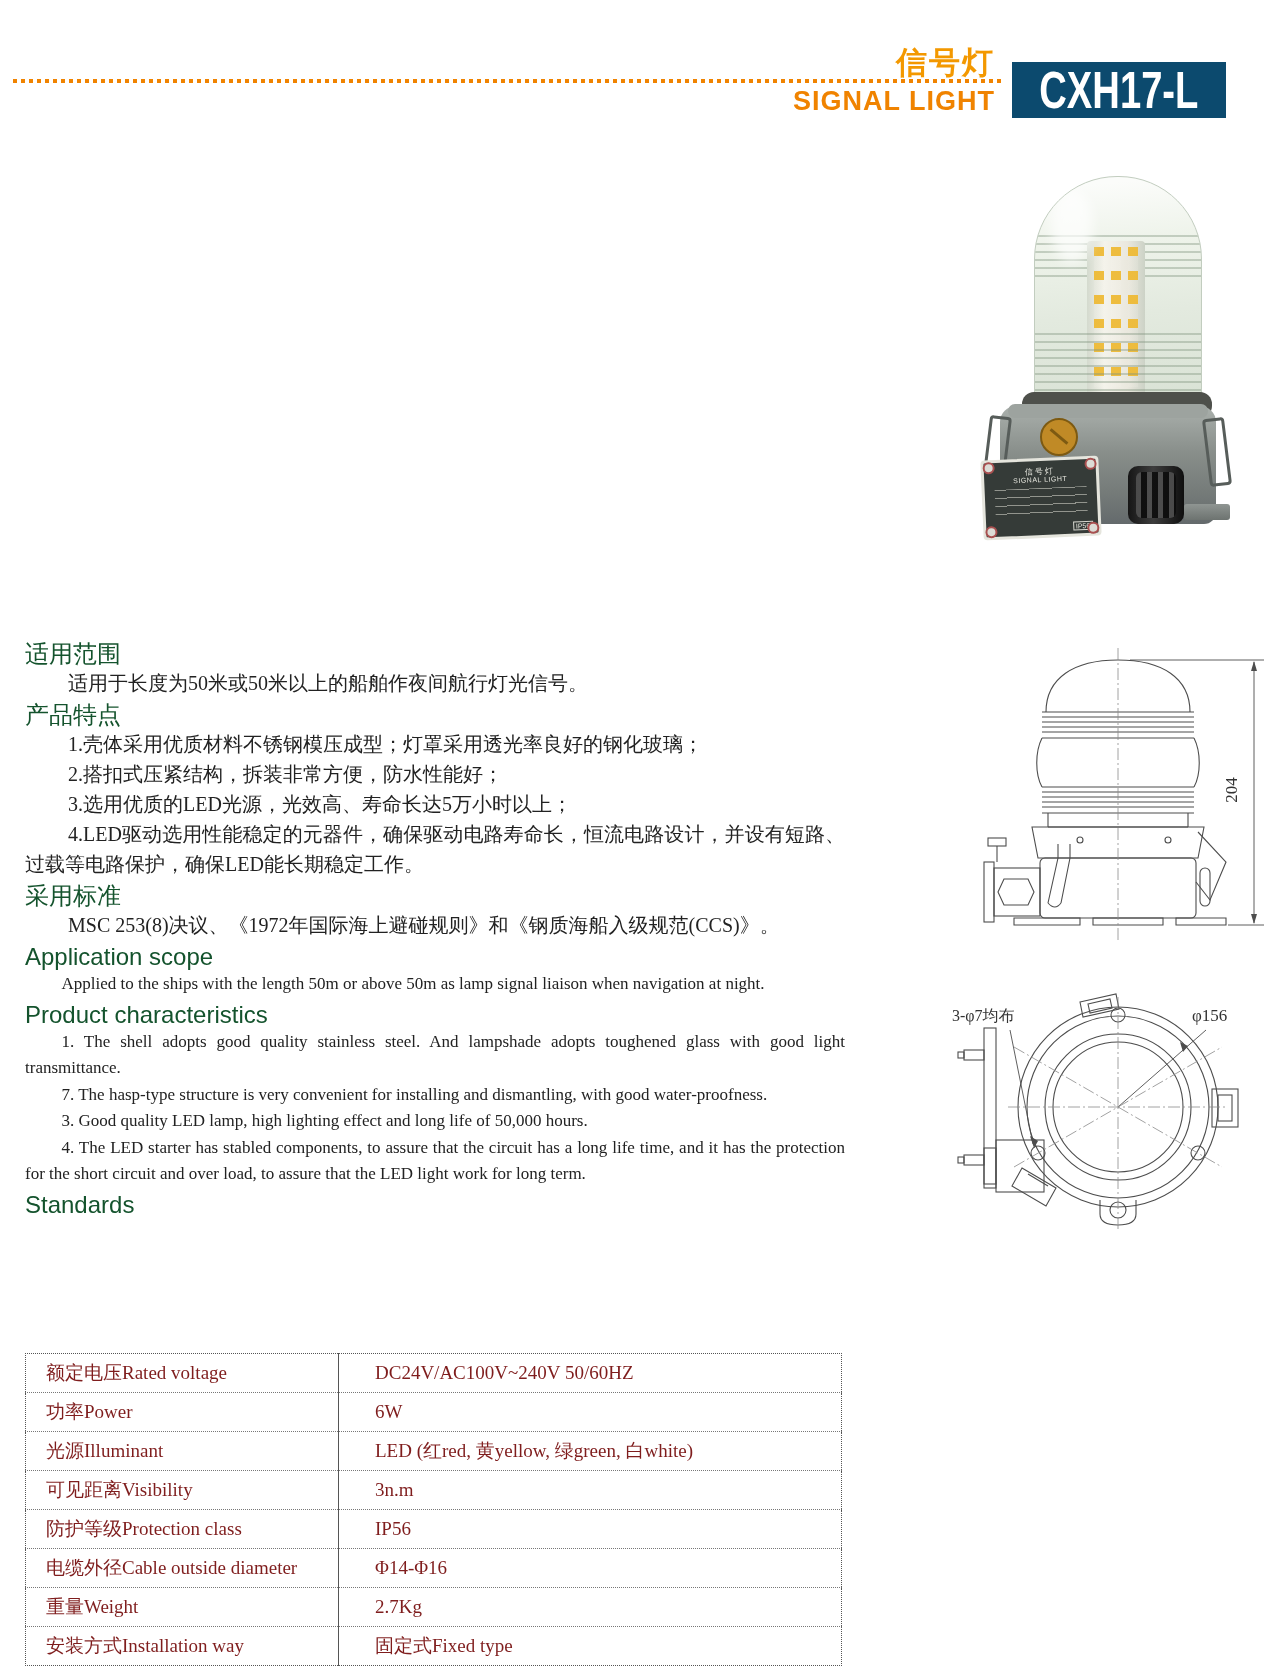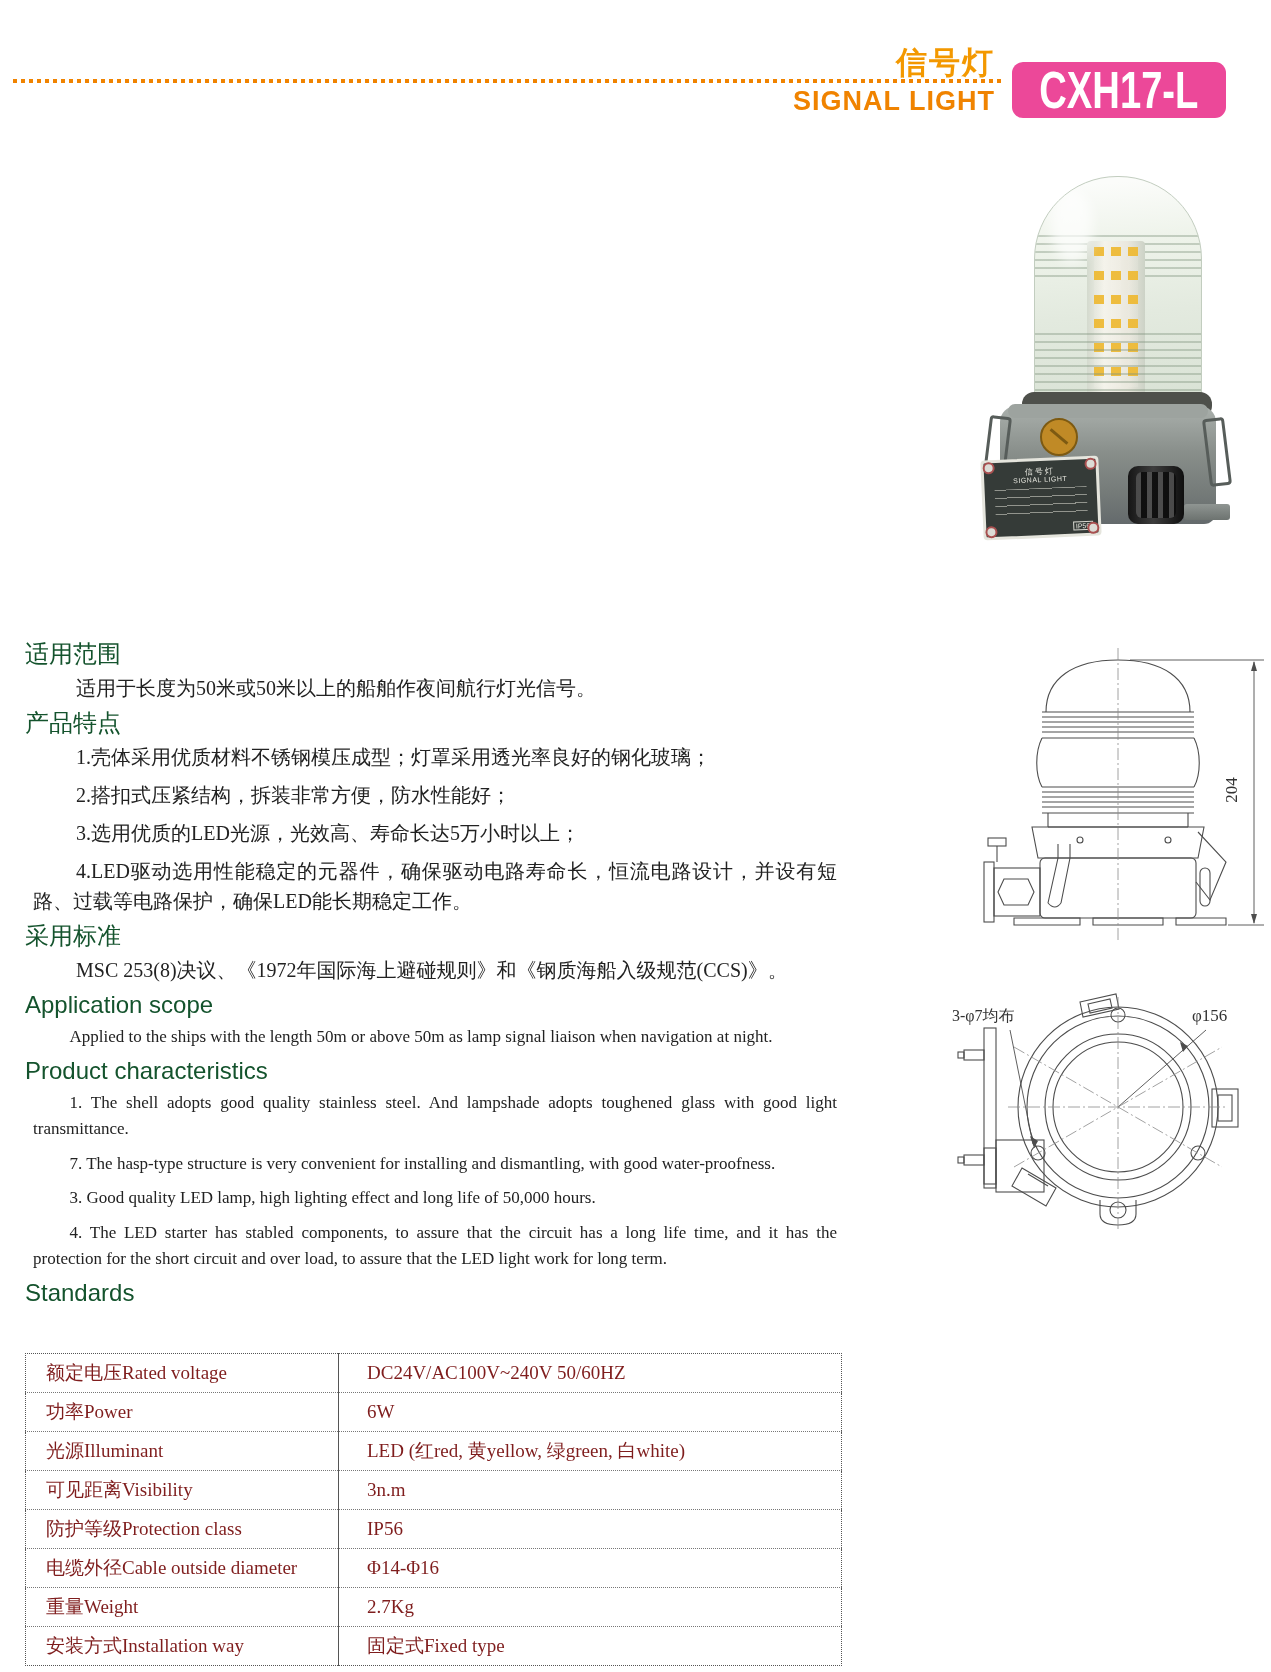--- a/index.html
+++ b/index.html
@@ -6,22 +6,22 @@
   #page{position:relative;width:1271px;height:1672px;background:#fff;overflow:hidden;
         font-family:"Liberation Serif", serif;color:#1c1c1c;}
 
   
   .cn-title{position:absolute;top:42px;right:276px;font-family:"Liberation Sans",sans-serif;
             font-weight:bold;font-size:31px;color:#F39800;letter-spacing:2px;}
   .dotted-rule{position:absolute;left:13px;top:79px;width:992px;height:4px;
             background:repeating-linear-gradient(90deg,#F08300 0 4px,transparent 4px 8px);}
   .en-title{position:absolute;top:86px;right:276px;font-family:"Liberation Sans",sans-serif;
             font-weight:bold;font-size:27px;color:#F08300;letter-spacing:1px;}
-  .model-box{position:absolute;left:1012px;top:62px;width:214px;height:56px;background:#ec4899;
-            display:flex;align-items:center;justify-content:center;border-radius:11px;}
+  .model-box{position:absolute;left:1012px;top:62px;width:214px;height:56px;background:#0c4a6e;
+            display:flex;align-items:center;justify-content:center;}
   .model-box span{font-family:"Liberation Sans",sans-serif;font-weight:bold;font-size:46px;
             color:#ffffff;transform:scale(0.83,1.12);letter-spacing:0px;white-space:nowrap;}
 
   
   .photo{position:absolute;left:888px;top:166px;width:345px;height:366px;}
   .photo *{position:absolute;}
   .dome{left:146px;top:10px;width:166px;height:226px;border:1px solid #c2cdbf;
         border-radius:83px 83px 10px 10px;overflow:hidden;
         background:linear-gradient(175deg,#fbfcfa 5%,#eef3ea 30%,#e3eadf 60%,#d9e2d5 100%);}
   .led-col{left:52px;top:64px;width:58px;height:154px;border-radius:4px;
@@ -61,37 +61,37 @@
         background:linear-gradient(90deg,#161616,#3d3d3d 45%,#0f0f0f);}
   .gland-ribs{left:8px;top:6px;width:40px;height:46px;border-radius:6px;
         background:repeating-linear-gradient(90deg,rgba(82,82,82,.85) 0 5px,rgba(12,12,12,.9) 5px 11px);}
   .foot{left:296px;top:338px;width:46px;height:16px;border-radius:3px;
         background:linear-gradient(#8f9592,#6d7370);}
 
   
   .content{position:absolute;left:25px;top:637px;width:820px;}
   .sec-heading{font-family:"Liberation Sans",sans-serif;font-weight:normal;font-size:24px;
         color:#14532d;line-height:23px;margin:5px 0 3px 0;}
-  .body-p{margin:8px;text-align:justify;text-indent:2.15em;color:#222;}
+  .body-p{margin:0;text-align:justify;text-indent:2.15em;color:#222;}
   .p-cn{font-size:20px;line-height:30px;}
   .p-en{font-size:17px;line-height:26.5px;}
 
   
   .drawing-svg{position:absolute;left:930px;top:600px;}
   .dim-v{position:absolute;left:1205px;top:780px;width:54px;text-align:center;
         transform:rotate(-90deg);font-size:17px;color:#333;}
   .lbl{position:absolute;font-size:16px;color:#333;white-space:nowrap;}
 
   
   .spec{position:absolute;left:25px;top:1353px;width:817px;border-collapse:collapse;
         border:1.5px dotted #555;table-layout:fixed;}
   .spec td{height:36px;font-size:19px;color:#7f1d1d;vertical-align:middle;}
   .spec tr + tr td{border-top:1px dotted #777;}
   .spec td.spec-label{width:291px;padding-left:20px;border-right:1px solid #555;}
-  .spec td.spec-value{padding-left:28px;}
+  .spec td.spec-value{padding-left:36px;}
 </style>
 </head>
 <body>
 
 <div id="page">
 
   <div class="cn-title">信号灯</div>
   <div class="dotted-rule"></div>
   <div class="en-title">SIGNAL LIGHT</div>
   <div class="model-box">

